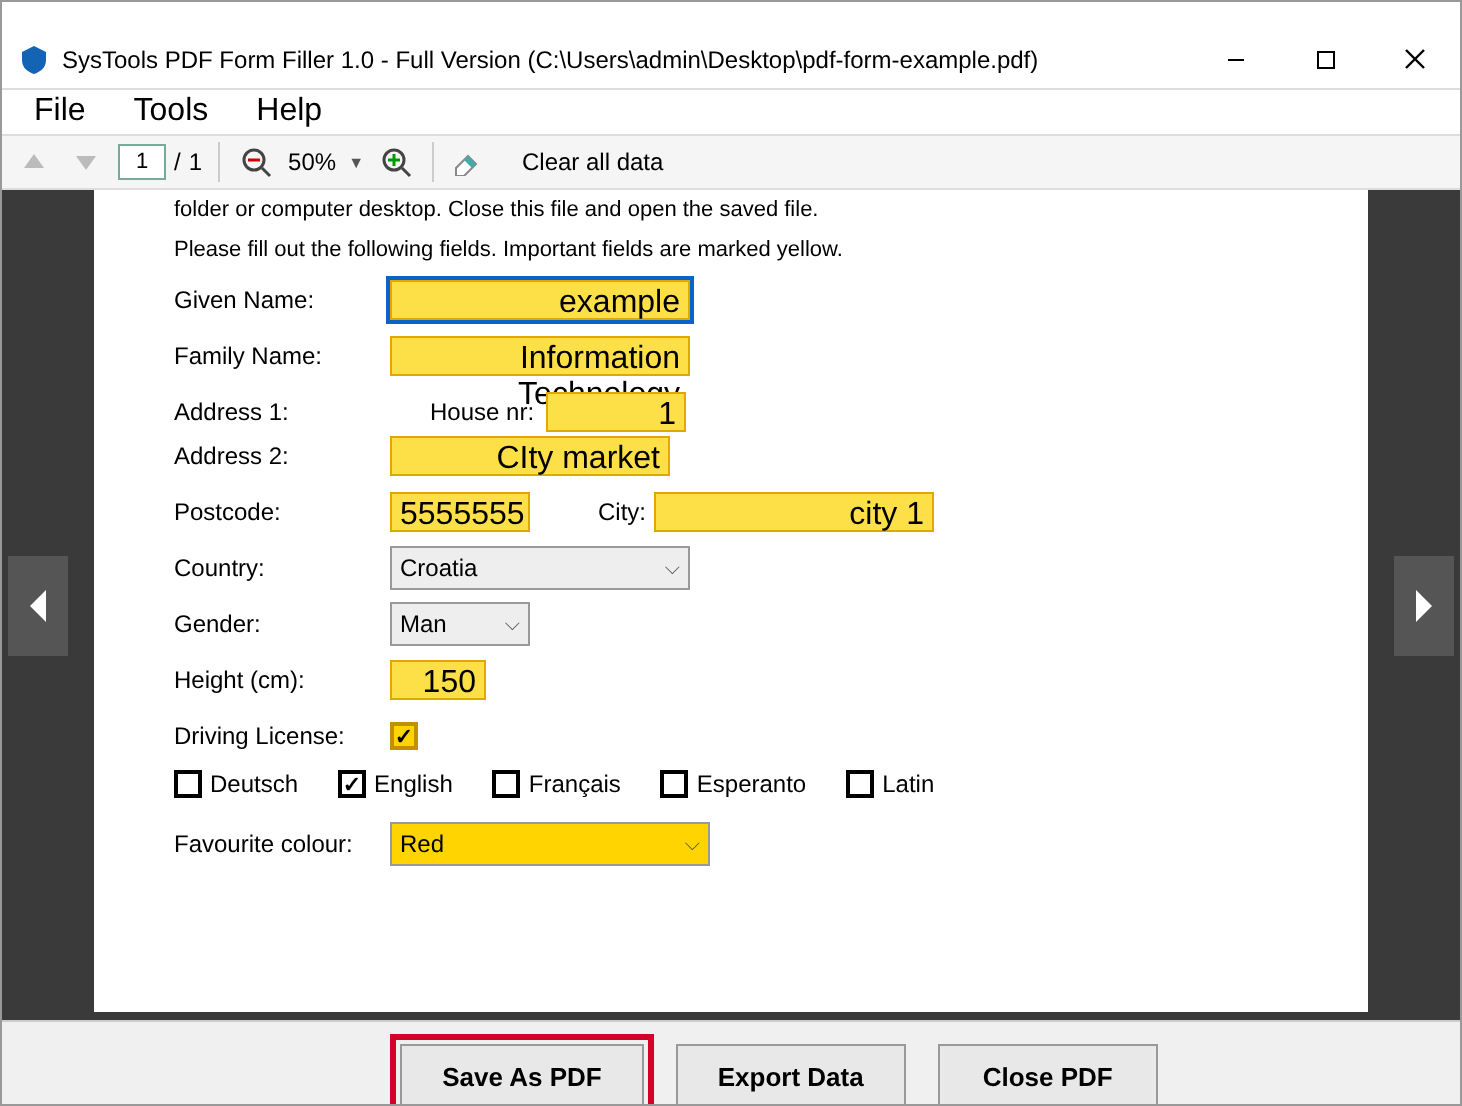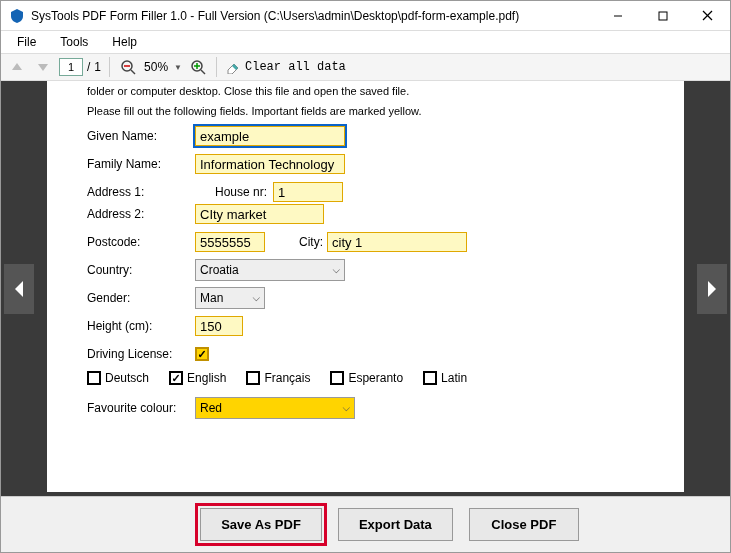--- a/index.html
+++ b/index.html
@@ -1,38 +1,38 @@
 <!DOCTYPE html>
 <html><head>
 <meta charset="utf-8">
 <style>
 * { box-sizing: border-box; margin: 0; padding: 0; }
 body { font-family: "Segoe UI", Tahoma, sans-serif; font-size: 12px; background: #fff; width: 731px; height: 553px; overflow: hidden; border: 1px solid #999; }
-.titlebar { height: 30px; display: flex; align-items: center; padding: 0 0 0 8px; background: #fff; border-bottom: 1px solid #ddd; }
+.titlebar { height: 30px; display: flex; align-items: center; padding: 0 0 0 8px; background: #fff; border-bottom: 1px solid #ddd; margin-top: 14px; }
 .titlebar .icon { width: 16px; height: 16px; margin-right: 6px; }
 .titlebar .title { flex: 1; font-size: 12px; color: #000; }
 .winbtns { display: flex; height: 100%; }
 .winbtn { width: 45px; display: flex; align-items: center; justify-content: center; font-size: 14px; color: #000; }
 .winbtn.close { font-size: 16px; }
 .menubar { height: 22px; display: flex; align-items: center; padding: 0 6px; gap: 4px; }
-.menubar span { padding: 2px 10px; font-size: 12px; }
+.menubar span { padding: 2px 10px; font-size: 16px; }
 .toolbar { height: 28px; display: flex; align-items: center; padding: 0 6px; gap: 6px; border-top: 1px solid #ddd; border-bottom: 1px solid #ddd; background: #f5f5f5; }
 .tb-sep { width: 1px; height: 20px; background: #ccc; margin: 0 2px; }
 .tb-btn { width: 20px; height: 20px; display: flex; align-items: center; justify-content: center; }
 .pager { display: flex; align-items: center; gap: 4px; font-size: 12px; }
 .pager input { width: 24px; height: 18px; text-align: center; border: 1px solid #7a9; font-size: 11px; }
-.clearall { display: flex; align-items: flex-start; gap: 4px; font-size: 12px; font-family: Liberation Mono, monospace; }
+.clearall { display: flex; align-items: flex-start; gap: 20px; font-size: 12px; }
 .viewer { height: 415px; background: #3a3a3a; display: flex; position: relative; }
 .nav-side { width: 36px; display: flex; align-items: center; justify-content: center; }
 .nav-arrow { width: 30px; height: 50px; background: #555; display: flex; align-items: center; justify-content: center; color: #fff; }
 .page { flex: 1; background: #fff; margin: 0 10px 4px 10px; padding: 4px 40px 8px 40px; overflow: hidden; font-size: 12px; color: #000; }
 .doc-text { font-size: 11px; margin-bottom: 8px; }
 .form-row { display: flex; align-items: center; margin: 6px 0; min-height: 22px; }
 .form-label { width: 108px; font-size: 12px; }
-.field-y { background: #fef9c3; border: 1px solid #e0a800; height: 20px; padding: 2px 4px; font-size: 13px; }
+.field-y { background: #fde047; border: 1px solid #e0a800; height: 20px; padding: 2px 4px; font-size: 16px; text-align: right; }
 .field-y.hl { outline: 2px solid #0a63c9; outline-offset: 0; }
 .select-plain { width: 150px; height: 22px; border: 1px solid #999; background: #eee; font-size: 12px; padding: 0 4px; display: flex; align-items: center; justify-content: space-between; }
 .select-plain.red { background: #ffd400; }
 .caret { font-size: 10px; color: #555; }
 .chk { width: 14px; height: 14px; border: 2px solid #000; display: inline-flex; align-items: center; justify-content: center; font-size: 11px; background: #fff; }
 .chk.y { background: #ffd400; border-color: #c09000; }
 .langs { display: flex; gap: 20px; margin-top: 4px; align-items: center; flex-wrap: wrap; }
 .lang { display: flex; align-items: center; gap: 4px; font-size: 12px; }
 .footer { height: 56px; background: #f0f0f0; border-top: 1px solid #ccc; display: flex; align-items: center; justify-content: center; gap: 16px; padding-left: 48px; }
 .fbtn { padding: 8px 20px; background: #e8e8e8; border: 1px solid #999; font-size: 13px; font-weight: bold; min-width: 110px; text-align: center; }
@@ -143,21 +143,21 @@
       <div class="field-y" style="width:150px;">Information Technology</div>
     </div>
 
     <div class="form-row" style="margin-bottom:0;">
       <div class="form-label">Address 1:</div>
       <div style="margin-left:20px;font-size:12px;">House nr:</div>
       <div class="field-y" style="width:70px;margin-left:6px;">1</div>
     </div>
     <div class="form-row" style="margin-top:0;">
       <div class="form-label">Address 2:</div>
-      <div class="field-y" style="width:129px;">CIty market</div>
+      <div class="field-y" style="width:140px;">CIty market</div>
     </div>
 
     <div class="form-row" style="margin-top:0;">
       <div class="form-label">Postcode:</div>
       <div class="field-y" style="width:70px;">5555555</div>
       <div style="margin-left:34px;font-size:12px;">City:</div>
       <div class="field-y" style="width:140px;margin-left:4px;">city 1</div>
     </div>
 
     <div class="form-row">

